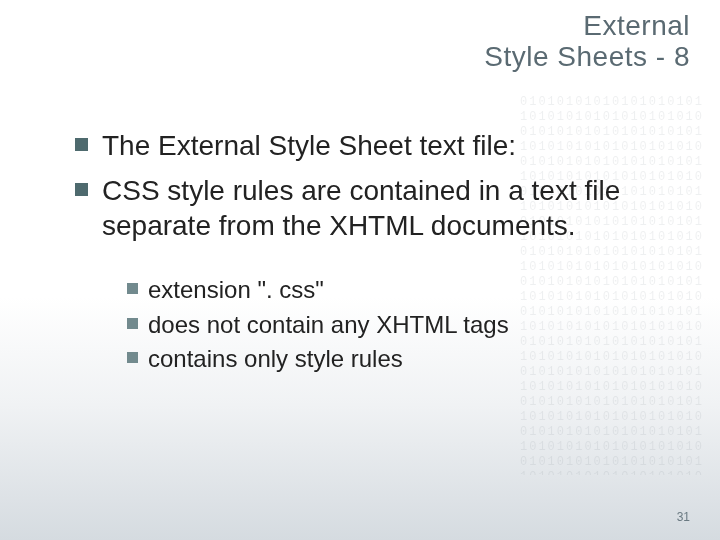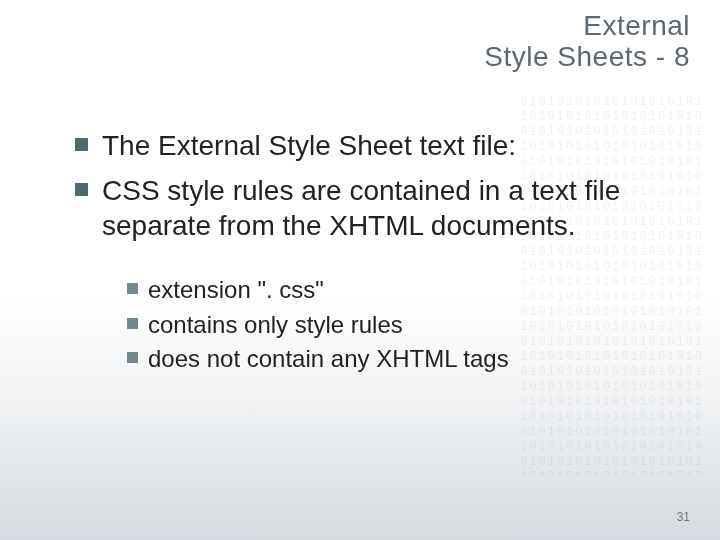--- a/index.html
+++ b/index.html
@@ -158,25 +158,25 @@
       <div class="txt">CSS style rules are contained in a text file separate from the XHTML documents.</div>
     </div>
 
     <div class="sub">
       <div class="bullet-l2">
         <div class="sq"></div>
         <div class="txt">extension ". css"</div>
       </div>
       <div class="bullet-l2">
         <div class="sq"></div>
-        <div class="txt">contains only style rules</div>
+        <div class="txt">does not contain any XHTML tags</div>
       </div>
       <div class="bullet-l2">
         <div class="sq"></div>
-        <div class="txt">does not contain any XHTML tags</div>
+        <div class="txt">contains only style rules</div>
       </div>
     </div>
 
   </div>
 
   <div class="pagenum">31</div>
 
 </div>
 
 </body></html>

